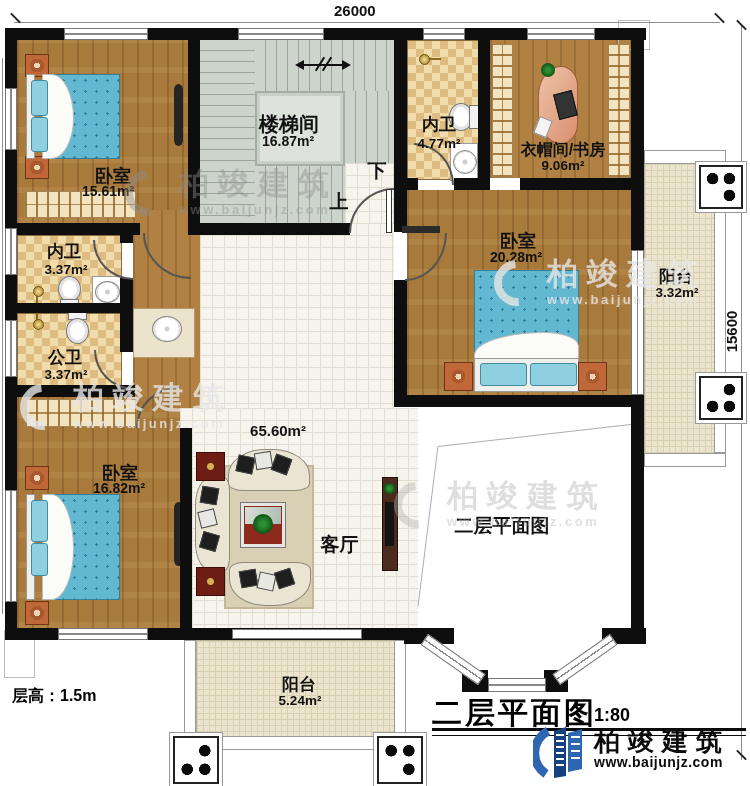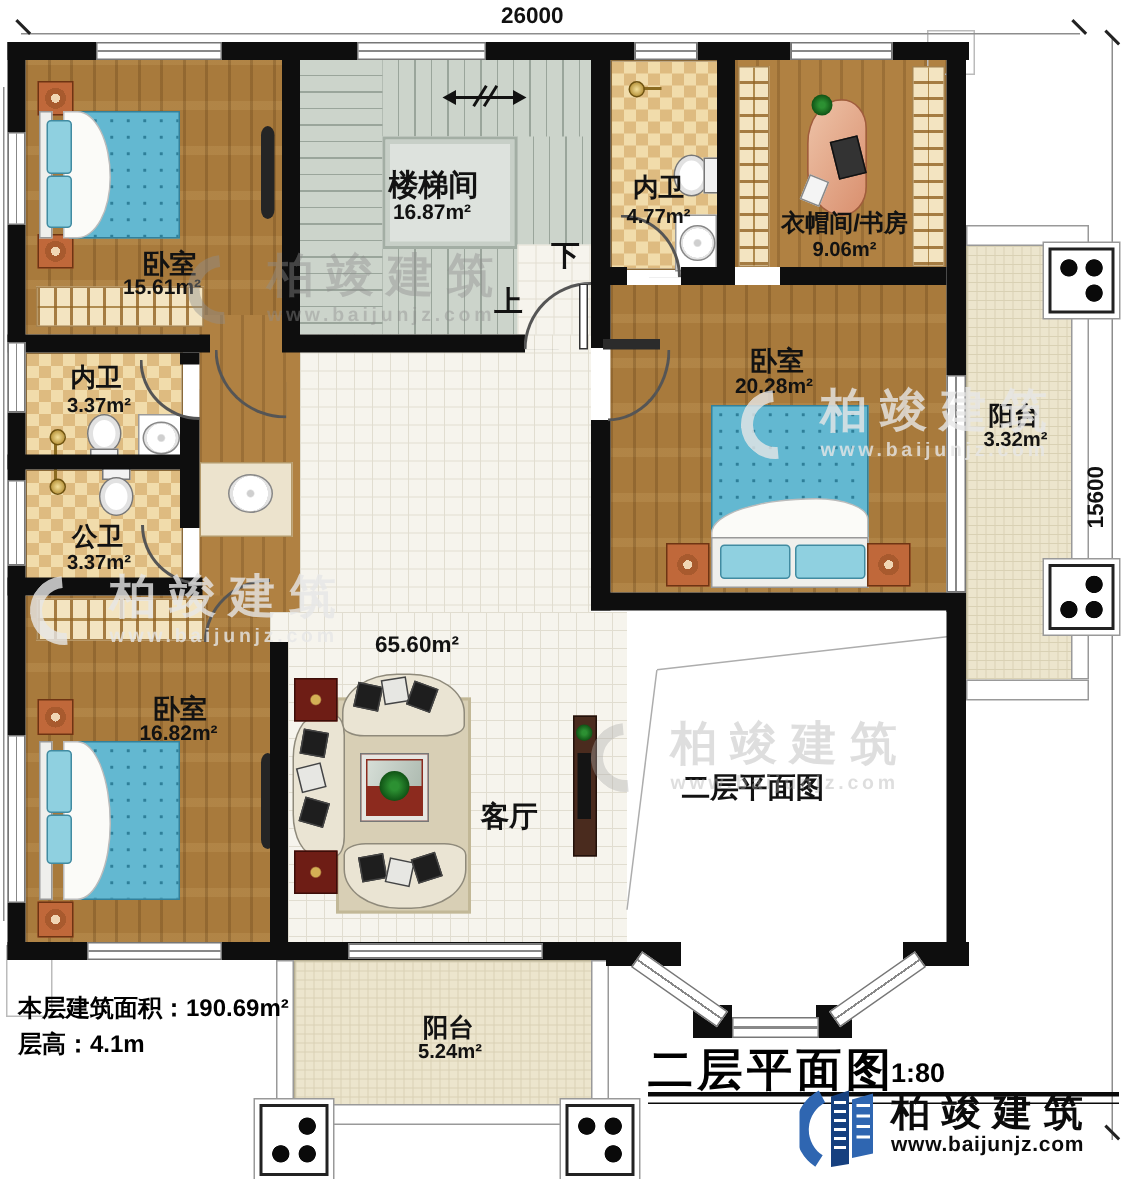--- a/index.html
+++ b/index.html
@@ -323,22 +323,21 @@
       </div>
   </div>
   <div class="wm wm-soft" style="left:394px;top:480px;">
     <div class="ic"></div>
     <div>
         <div class="bn">柏竣建筑</div>
          <div class="ur">www.baijunjz.com</div>
       </div>
   </div>
 
-  <div class="info" style="left:12px;top:662px;">本层建筑面积：190.69m²</div>
-  <div class="info" style="left:12px;top:686px;">层高：4.1m</div>
+  <div class="info" style="left:12px;top:686px;">层高：1.5m</div>
 
   <div class="title-cn" style="left:432px;top:693px;">二层平面图</div>
   <div class="title-scale" style="left:594px;top:705px;">1:80</div>
   <div class="abs" style="left:432px;top:728px;width:314px;height:3px;background:#0a0a0a;z-index:12;"></div>
   <div class="abs" style="left:432px;top:735px;width:314px;height:1px;background:#0a0a0a;z-index:12;"></div>
   <svg class="abs" style="left:533px;top:718px;z-index:13;" width="58" height="64" viewBox="0 0 58 64">
     <path d="M13 56 A25 25 0 0 1 15 13" stroke="#2f66b1" stroke-width="9" fill="none"></path>
     <polygon points="21,13 33,9 33,58 21,60" fill="#16407f"></polygon>
     <polygon points="35,15 49,11 49,51 35,54" fill="#2f66b1"></polygon>
     <g fill="#fff">

